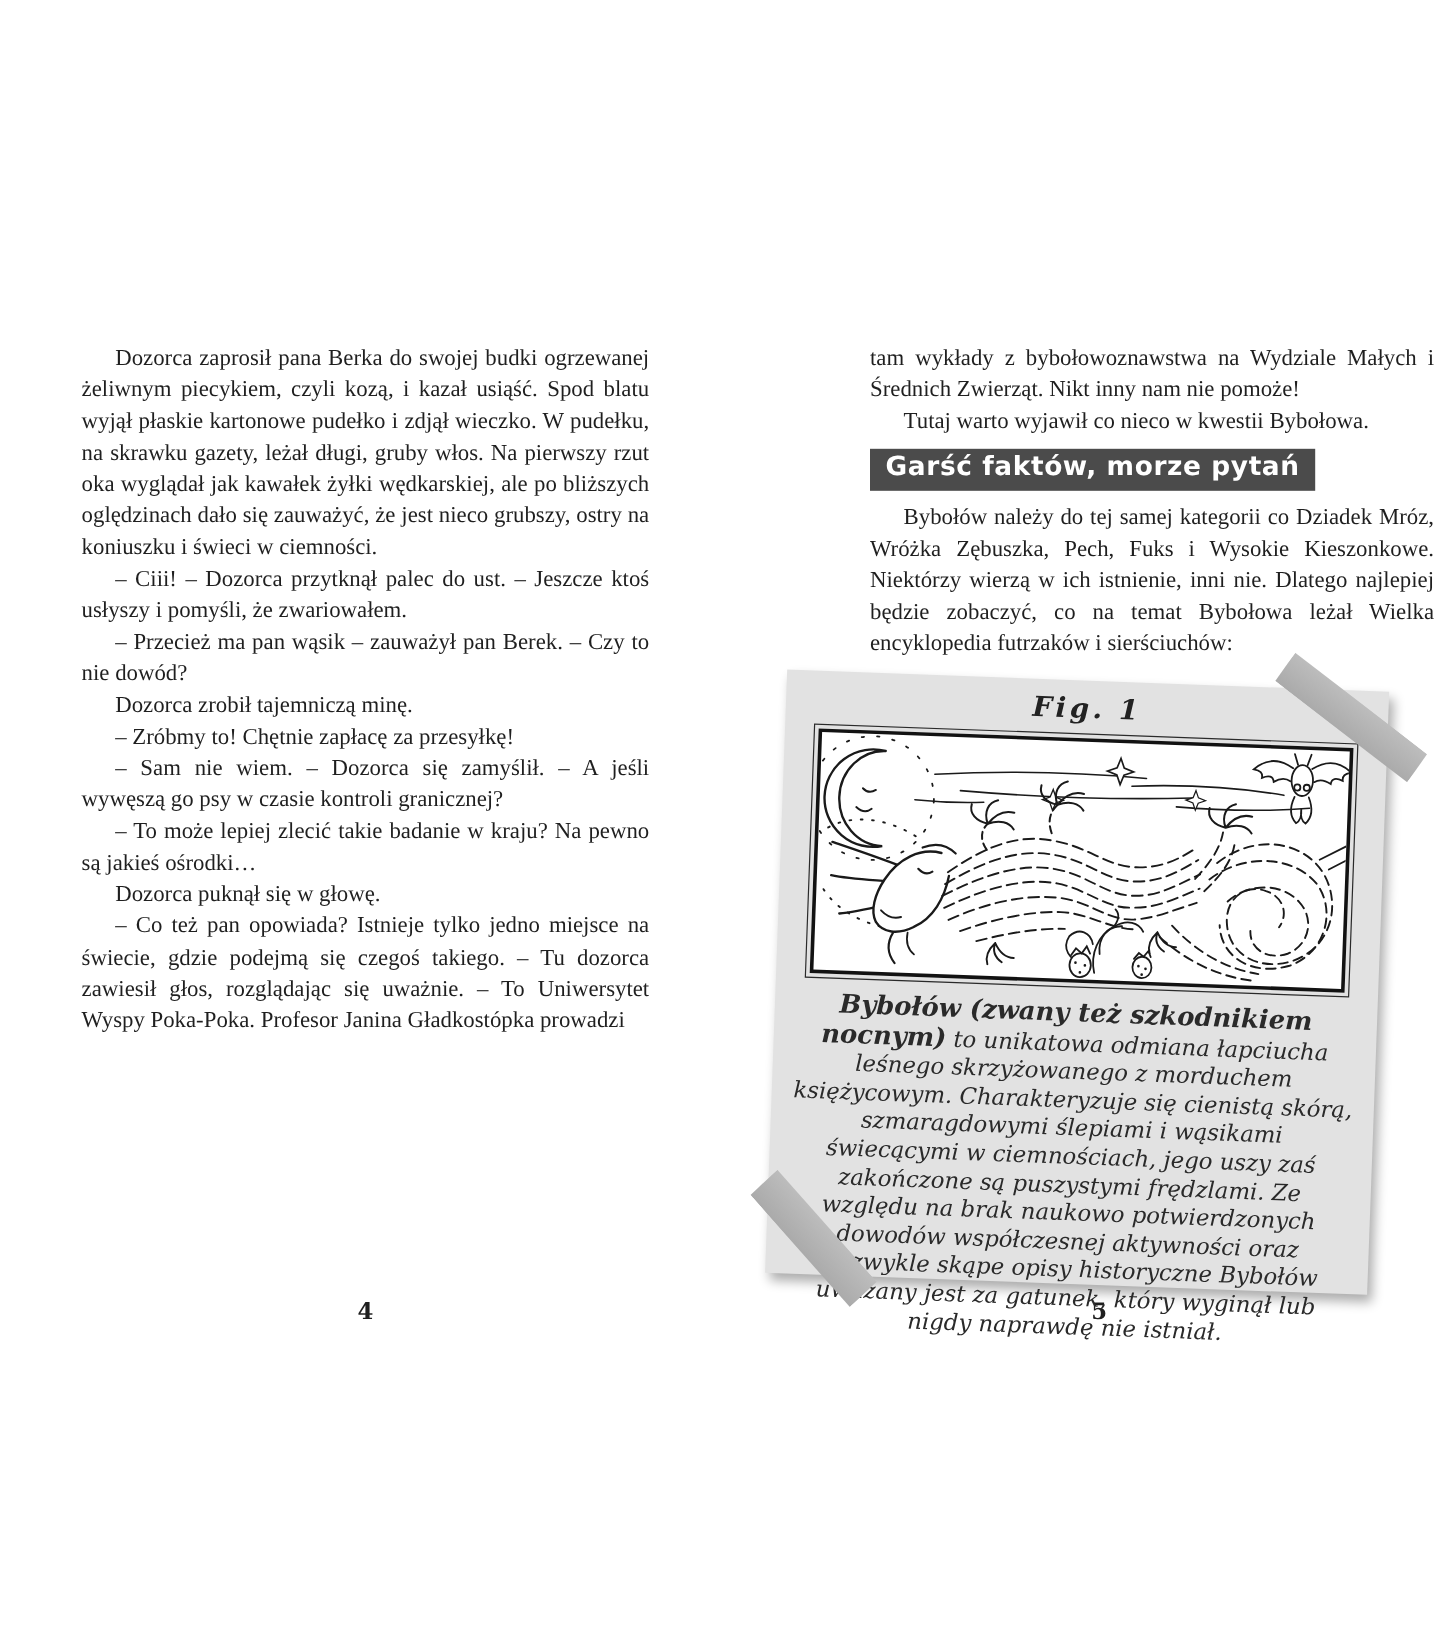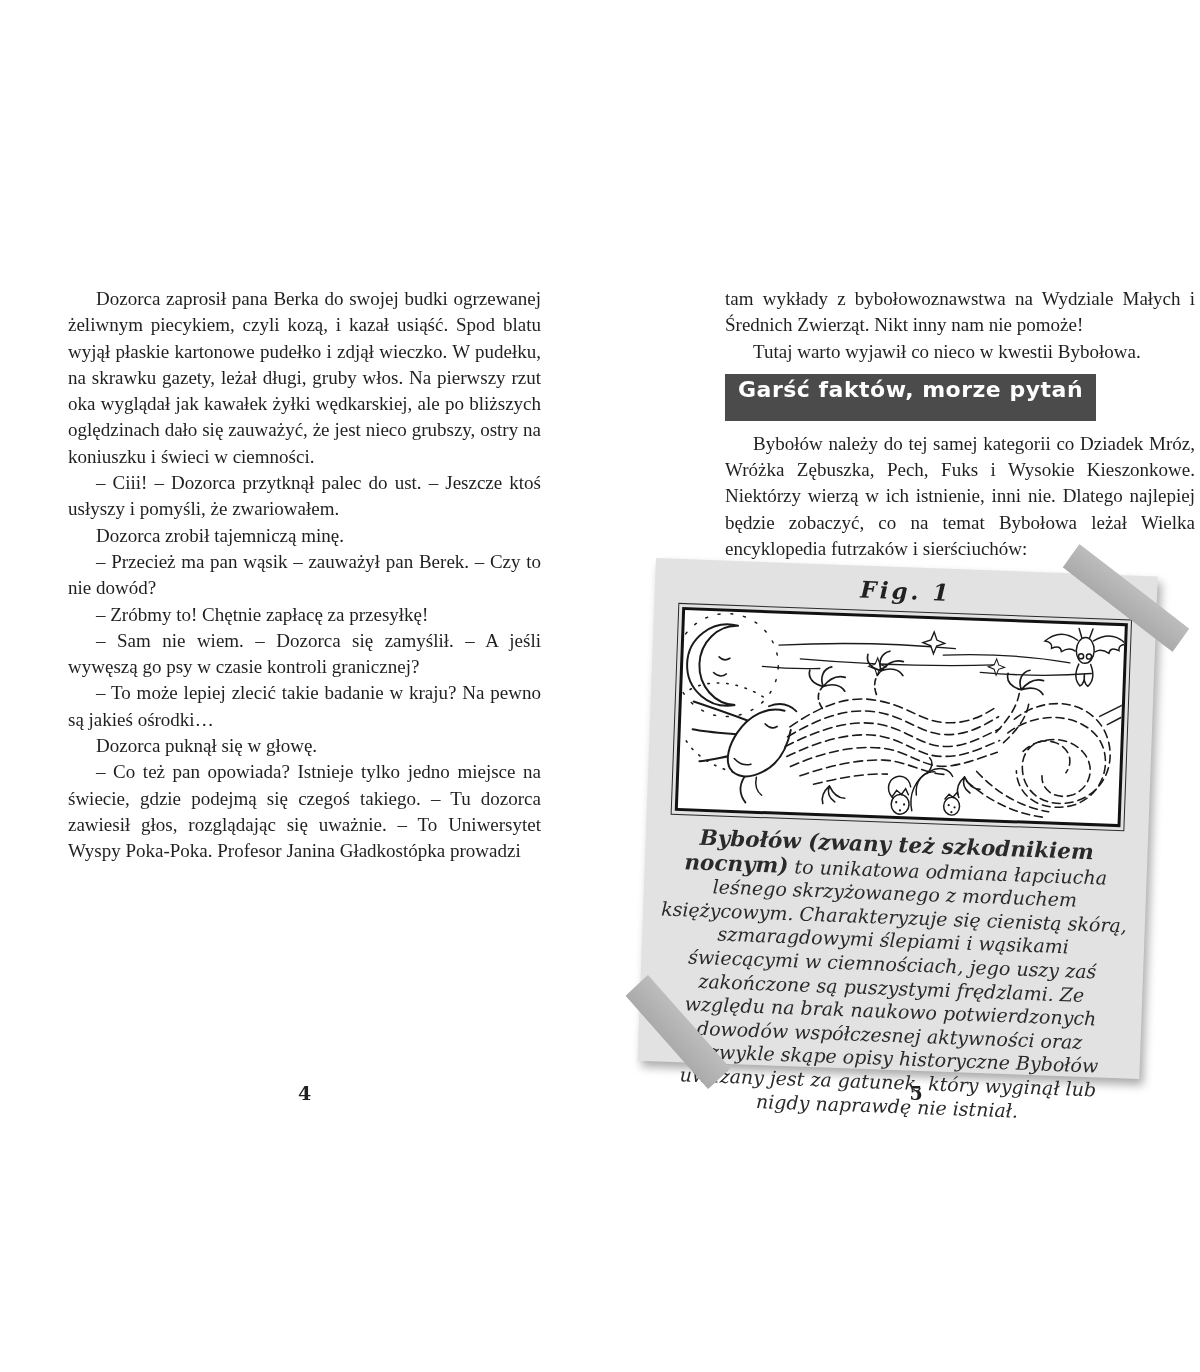--- a/index.html
+++ b/index.html
@@ -7,21 +7,21 @@
     width:1200px;height:1372px;position:relative;background:#ffffff;
     font-family:"Liberation Serif", serif;color:#1f1f1f;overflow:hidden;
   }
   .col{position:absolute;text-align:justify;font-size:19px;line-height:26.3px;}
   .col p{margin:0;text-indent:28px;}
   .col p.no-indent{text-indent:0;}
   .heading-wrap{margin:9px 0 10px;text-indent:0;}
   .section-heading{
     display:inline-block;background:#4b4b4b;color:#ffffff;
     font-family:"DejaVu Sans", sans-serif;font-weight:700;font-size:22px;
-    line-height:1;padding:5px 13px 20px;letter-spacing:.5px;
+    line-height:1;padding:5px 13px 8px;letter-spacing:.5px;
   }
   .page-left{left:68px;top:286px;width:473px;}
   .page-right{left:681px;top:286px;width:470px;margin-left:44px;}
   .pagenum{
     position:absolute;top:1082px;font-family:"DejaVu Serif", serif;
     font-weight:700;font-size:19px;text-align:center;
   }
   .pagenum-left{left:68px;width:473px;}
   .pagenum-right{left:681px;width:470px;}
 
@@ -58,22 +58,22 @@
   }
   .tape-tr{left:1056px;top:583px;width:140px;height:30px;transform:rotate(38deg);}
   .tape-bl{left:615px;top:1016px;width:126px;height:32px;transform:rotate(49deg);}
 </style>
 </head>
 <body>
 
 <div class="col page-left">
   <p>Dozorca zaprosił pana Berka do swojej budki ogrzewanej żeliwnym piecykiem, czyli kozą, i kazał usiąść. Spod blatu wyjął płaskie kartonowe pudełko i zdjął wieczko. W pudełku, na skrawku gazety, leżał długi, gruby włos. Na pierwszy rzut oka wyglądał jak kawałek żyłki wędkarskiej, ale po bliższych oględzinach dało się zauważyć, że jest nieco grubszy, ostry na koniuszku i świeci w ciemności.</p>
   <p>– Ciii! – Dozorca przytknął palec do ust. – Jeszcze ktoś usłyszy i pomyśli, że zwariowałem.</p>
+  <p>– Przecież ma pan wąsik – zauważył pan Berek. – Czy to nie dowód?</p>
   <p>Dozorca zrobił tajemniczą minę.</p>
-  <p>– Przecież ma pan wąsik – zauważył pan Berek. – Czy to nie dowód?</p>
   <p>– Zróbmy to! Chętnie zapłacę za przesyłkę!</p>
   <p>– Sam nie wiem. – Dozorca się zamyślił. – A jeśli wywęszą go psy w czasie kontroli granicznej?</p>
   <p>– To może lepiej zlecić takie badanie w kraju? Na pewno są jakieś ośrodki…</p>
   <p>Dozorca puknął się w głowę.</p>
   <p>– Co też pan opowiada? Istnieje tylko jedno miejsce na świecie, gdzie podejmą się czegoś takiego. – Tu dozorca zawiesił głos, rozglądając się uważnie. – To Uniwersytet Wyspy Poka-Poka. Profesor Janina Gładkostópka prowadzi</p>
 </div>
 
 <div class="col page-right">
   <p class="no-indent">tam wykłady z bybołowoznawstwa na Wydziale Małych i Średnich Zwierząt. Nikt inny nam nie pomoże!</p>
   <p>Tutaj warto wyjawił co nieco w kwestii Bybołowa.</p>

